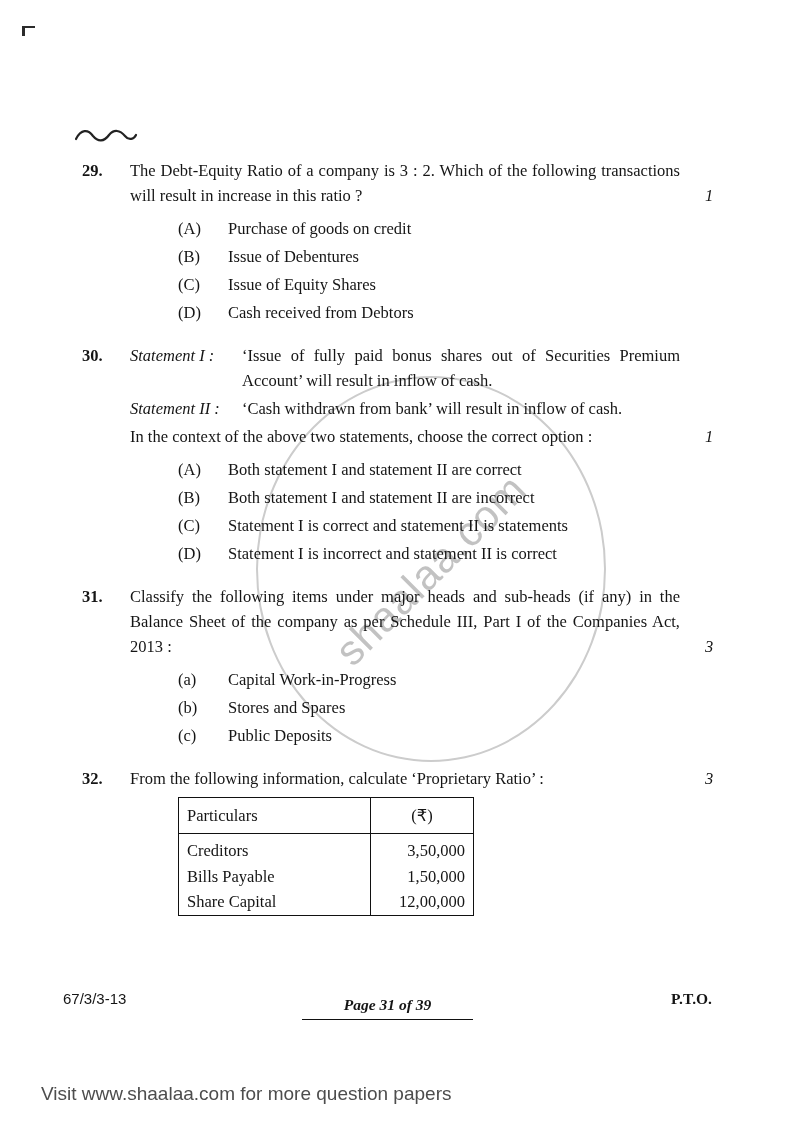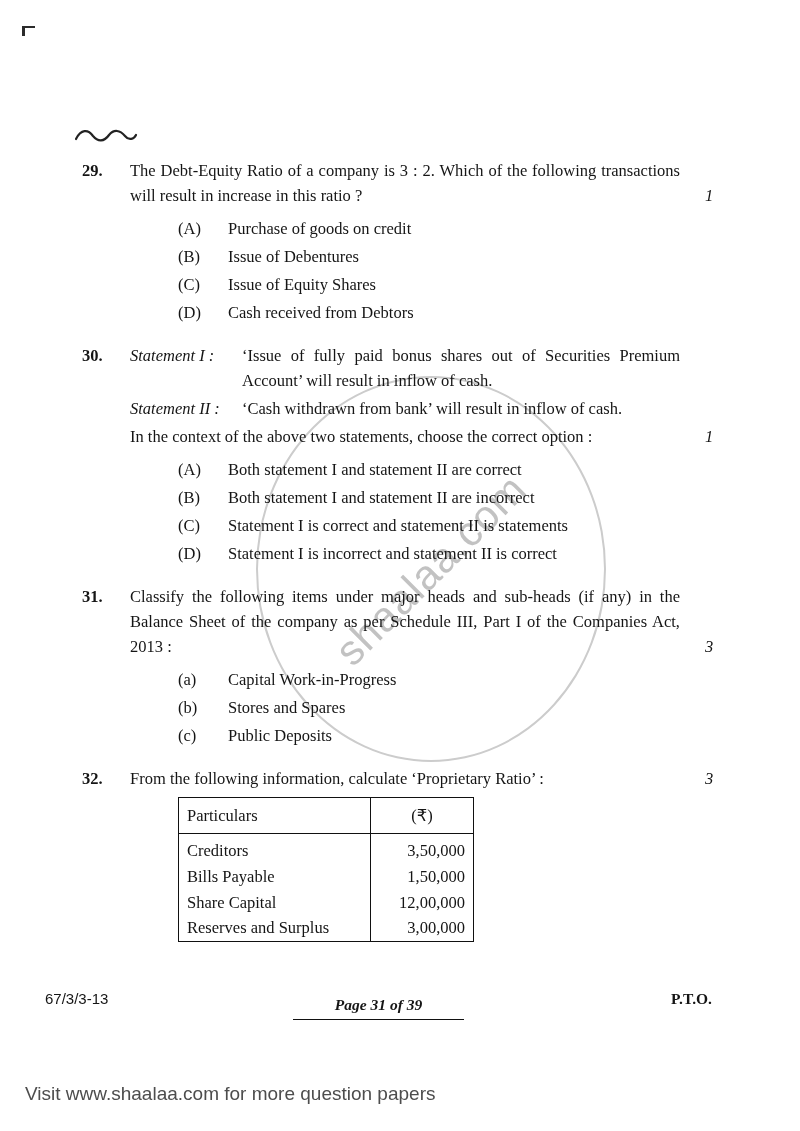--- a/index.html
+++ b/index.html
@@ -72,37 +72,37 @@
   }
   .info-table th, .info-table td { font-weight:normal; vertical-align:middle; }
   .info-table th { height:36px; border-bottom:1.6px solid #111; text-align:left; padding-left:8px; }
   .info-table th.amt-h { text-align:center; padding-left:0; border-left:1.6px solid #111; }
   .info-table td { height:26px; padding-left:8px; }
   .info-table td.amt { text-align:right; padding:0 8px 0 12px; border-left:1.6px solid #111; }
   .info-table tbody tr:first-child td { padding-top:4px; }
 
   
   .footer {
-    position:absolute; left:45px; right:88px; top:990px;
+    position:absolute; left:63px; right:88px; top:990px;
     display:grid; grid-template-columns:1fr auto 1fr; align-items:start;
     z-index:1;
   }
   .footer-code { font-family:"Liberation Sans", sans-serif; font-size:15px; justify-self:start; }
   .footer-page {
     justify-self:center;
     font-style:italic; font-weight:bold; font-size:15.5px;
     border-bottom:1.6px solid #111;
     padding:0 42px 5px 42px;
     margin-top:6px;
   }
   .footer-pto { justify-self:end; font-weight:bold; font-size:15.5px; }
 
   
   .banner {
-    position:absolute; left:25px; top:1083px;
+    position:absolute; left:41px; top:1083px;
     font-family:"Liberation Sans", sans-serif;
     font-size:19px; color:#4d4d4d;
     z-index:1;
   }
 </style>
 </head>
 <body>
 
 <div class="page">
 
@@ -229,24 +229,20 @@
               <td class="amt">3,50,000</td>
             </tr>
             <tr>
               <td>Bills Payable</td>
               <td class="amt">1,50,000</td>
             </tr>
             <tr>
               <td>Share Capital</td>
               <td class="amt">12,00,000</td>
             </tr>
-            <tr>
-              <td>Reserves and Surplus</td>
-              <td class="amt">3,00,000</td>
-            </tr>
           </tbody>
         </table>
       </div>
     </div>
 
   </div>
 
   <div class="footer">
     <span class="footer-code">67/3/3-13</span>
     <span class="footer-page">Page 31 of 39</span>

